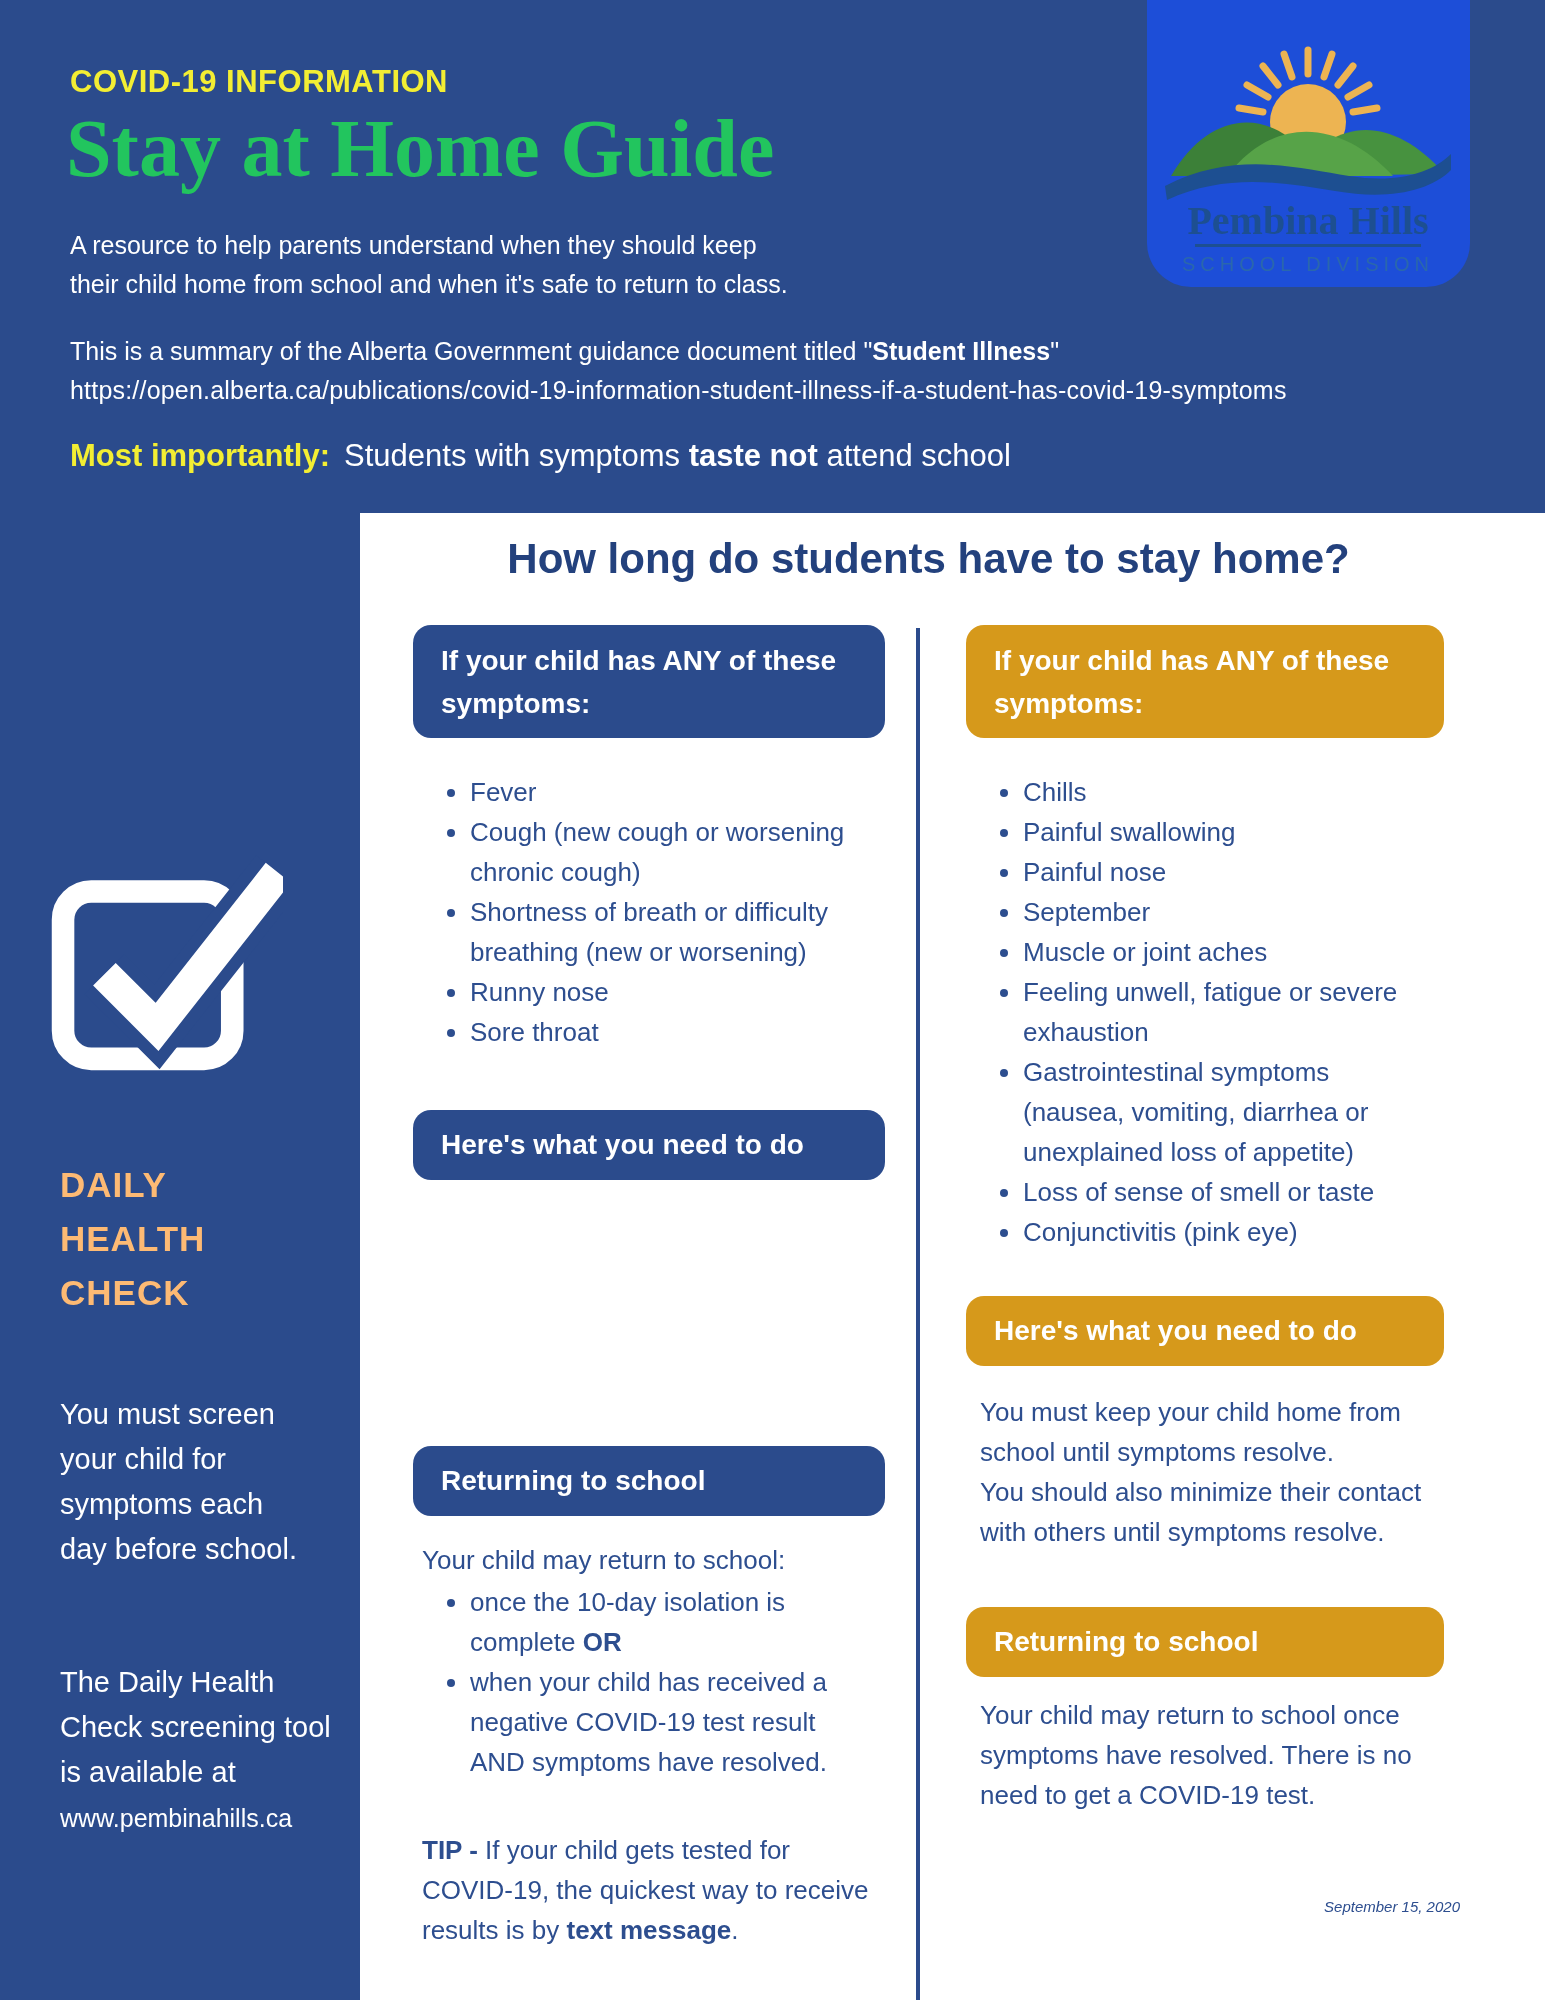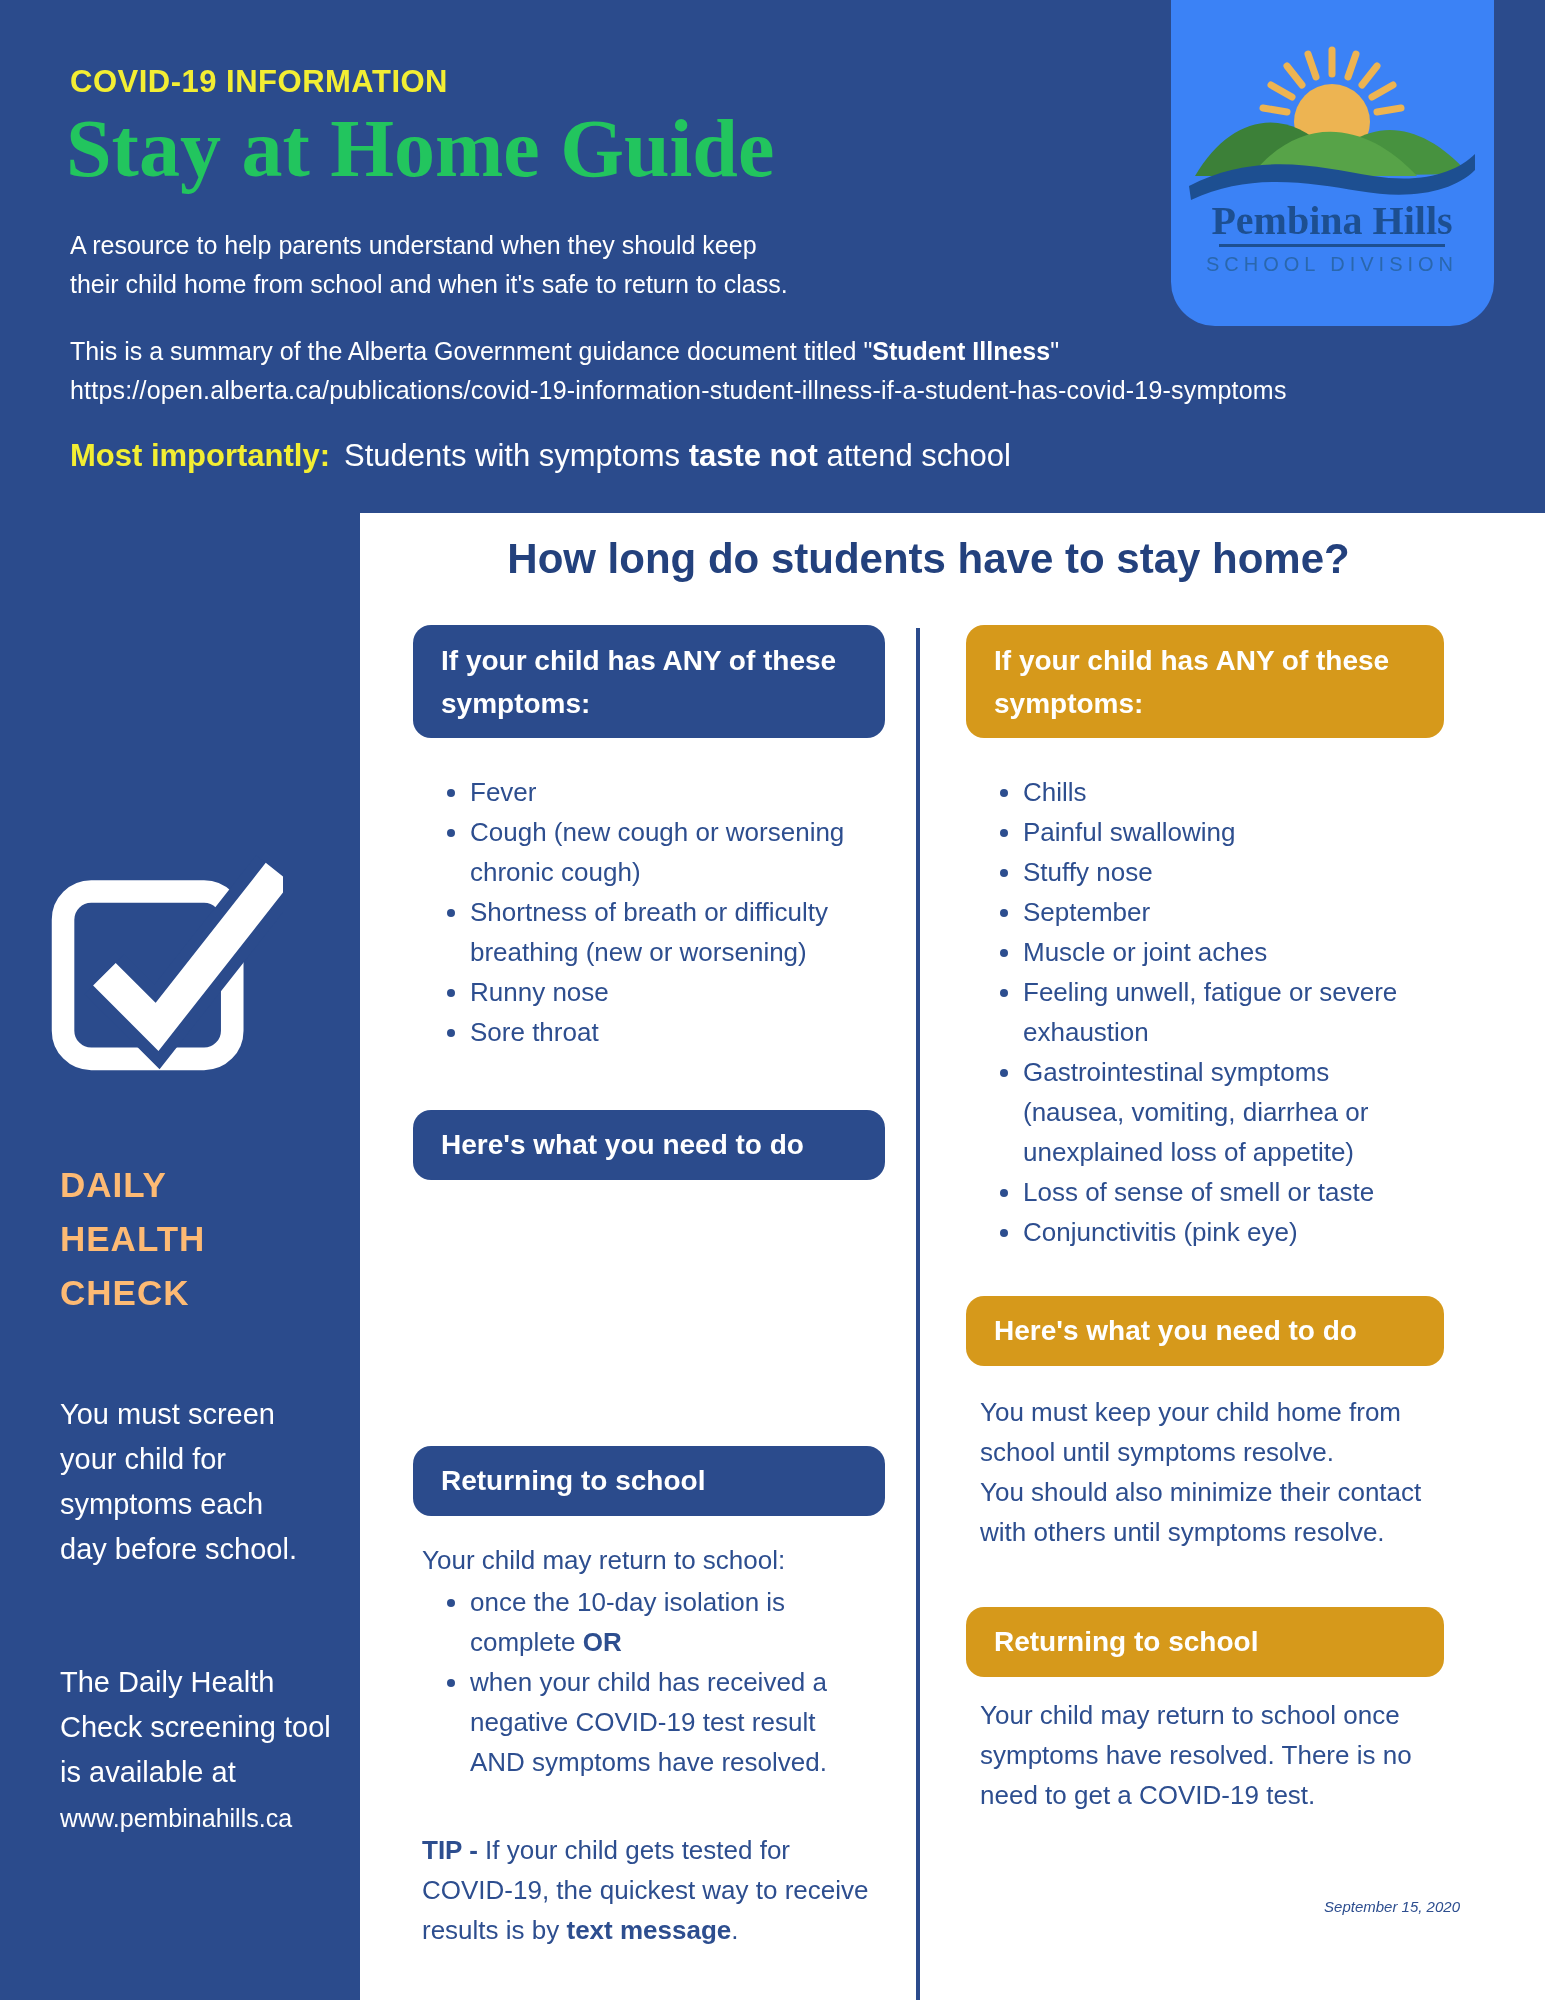--- a/index.html
+++ b/index.html
@@ -17,22 +17,22 @@
              color:#f3ee33; letter-spacing:0.5px; }
   .big-title { position:absolute; left:66px; top:106px; font-family:"Liberation Serif", serif;
                font-weight:700; font-size:82px; color:#22c55e; line-height:1.05; }
   .subtitle { position:absolute; left:70px; top:226px; color:#ffffff; font-size:25px; line-height:39px; }
   .summary  { position:absolute; left:70px; top:332px; color:#ffffff; font-size:25px; line-height:39px; }
   .summary .url { display:block; letter-spacing:0.2px; }
   .important { position:absolute; left:70px; top:438px; font-size:31px; color:#ffffff; }
   .important .label { color:#f3ee33; font-weight:700; margin-right:14px; }
 
   
-  .logo-card { position:absolute; left:1147px; top:0; width:323px; height:326px;
-               background:#3b82f6; border-radius:0 0 44px 44px;margin-left:24px; }
+  .logo-card { position:absolute; left:1147px; top:0; width:323px; height:287px;
+               background:#1d4ed8; border-radius:0 0 44px 44px; }
   .logo-card svg { position:absolute; left:0; top:0; }
 
   
   .check-icon { position:absolute; left:48px; top:852px; }
   .sidebar-title { position:absolute; left:60px; top:1158px; color:#fdba74;
                    font-size:35px; font-weight:700; line-height:54px; letter-spacing:1px; }
   .sidebar-para1 { position:absolute; left:60px; top:1392px; width:252px;
                    color:#ffffff; font-size:29px; line-height:45px; }
   .sidebar-para2 { position:absolute; left:60px; top:1660px; width:272px;
                    color:#ffffff; font-size:29px; line-height:45px; }
@@ -158,21 +158,21 @@
       <li><span>once the 10-day isolation is complete </span><span style="font-weight: 700;">OR</span></li>
       <li><span>when your child has received a negative COVID-19 test result AND symptoms have resolved.</span></li>
     </ul>
 
   <div class="para l-tip-para"><span style="font-weight: 700;">TIP - </span><span>If your child gets tested for COVID-19, the quickest way to receive results is by </span><span style="font-weight: 700;">text message</span><span>.</span></div>
 
   <div class="box box-orange two-line r-sym-box">If your child has ANY of these symptoms:</div>
   <ul class="blist r-sym-list">
       <li>Chills</li>
       <li>Painful swallowing</li>
-      <li>Stuffy nose</li>
+      <li>Painful nose</li>
       <li>September</li>
       <li>Muscle or joint aches</li>
       <li>Feeling unwell, fatigue or severe exhaustion</li>
       <li>Gastrointestinal symptoms (nausea, vomiting, diarrhea or unexplained loss of appetite)</li>
       <li>Loss of sense of smell or taste</li>
       <li>Conjunctivitis (pink eye)</li>
     </ul>
 
   <div class="box box-orange one-line r-todo-box">Here's what you need to do</div>
   <div class="para r-todo-para">

